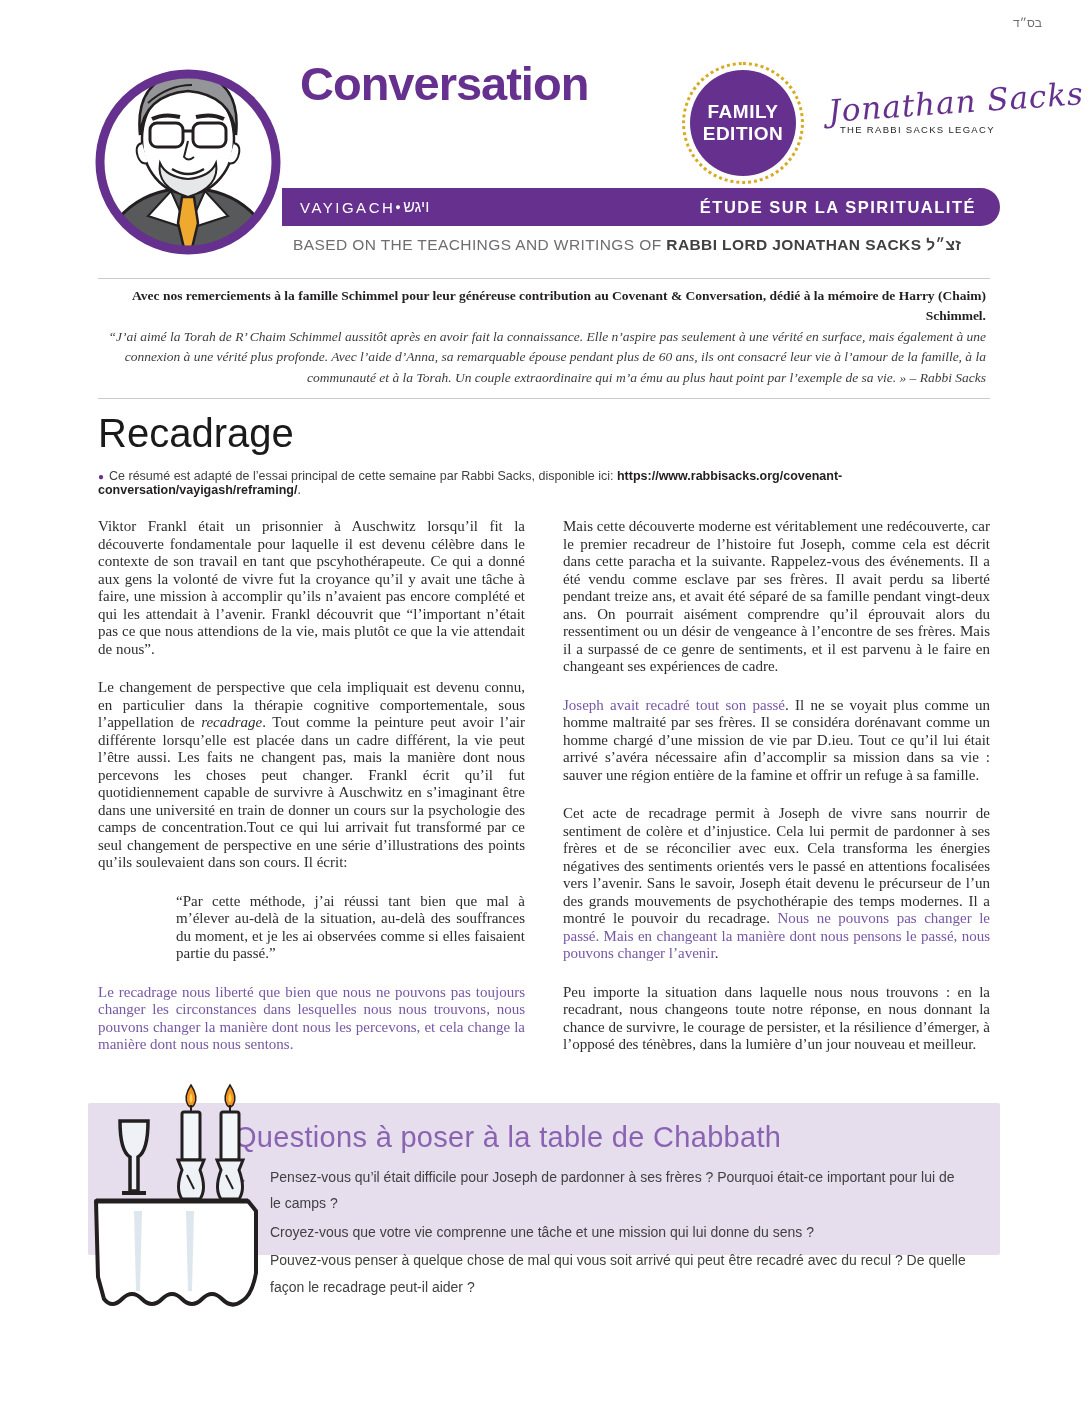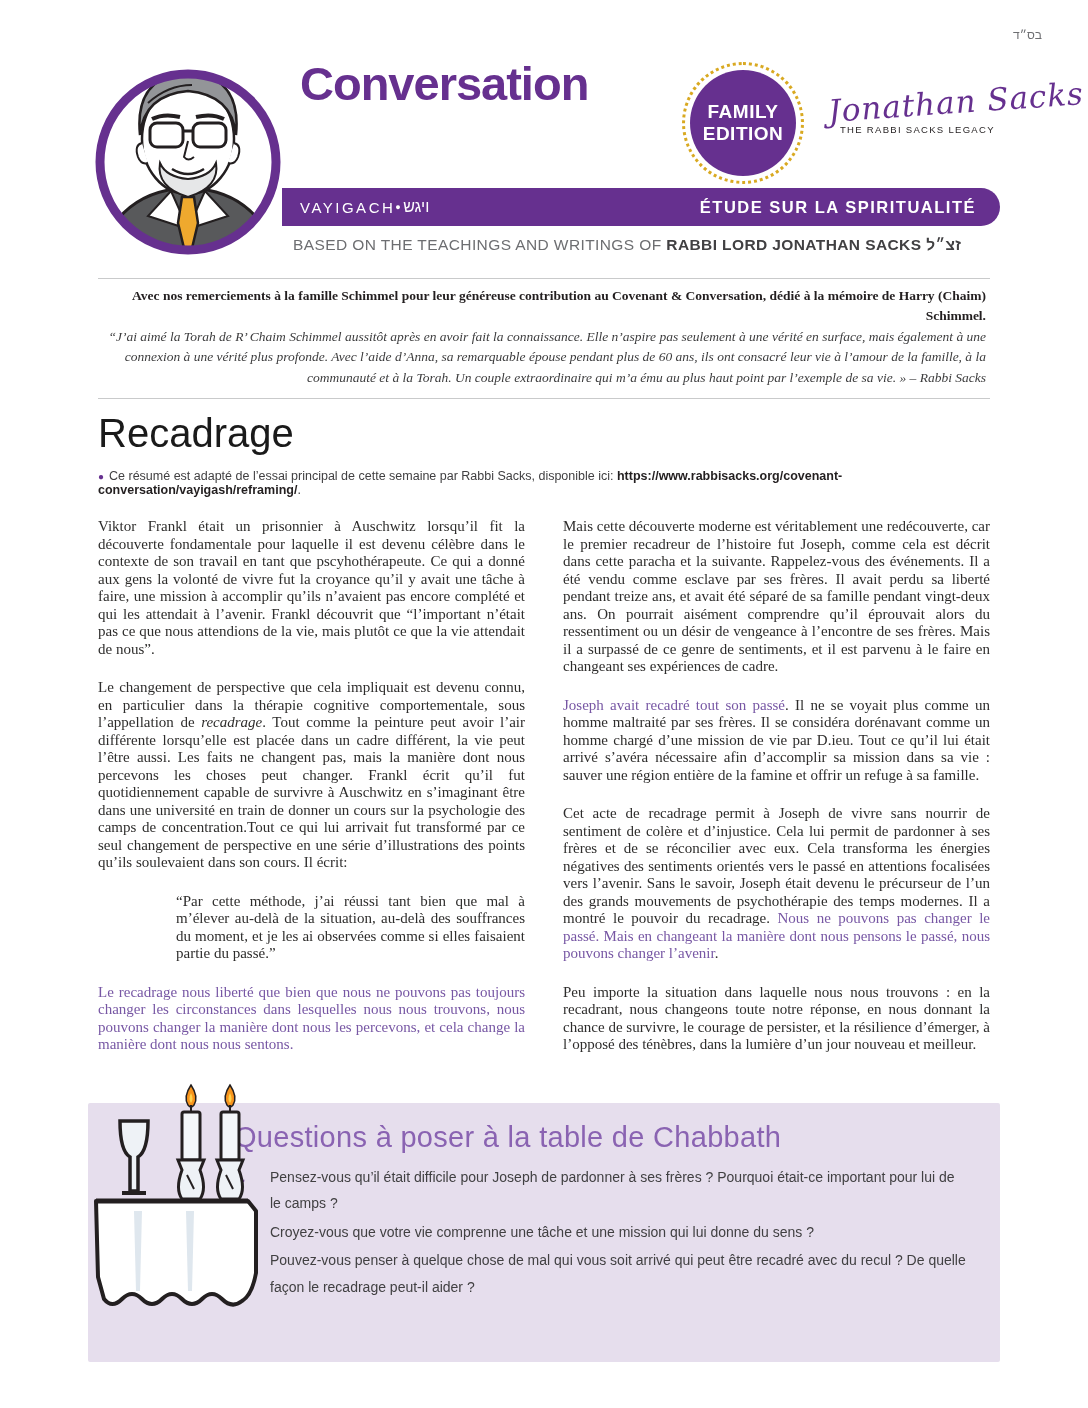--- a/index.html
+++ b/index.html
@@ -3,21 +3,21 @@
 <meta charset="utf-8">
 <style>
   * { margin:0; padding:0; box-sizing:border-box; }
   html,body { background:#ffffff; }
   .page {
     position:relative; width:1088px; height:1408px; margin:0 auto;
     background:#ffffff; overflow:hidden;
     font-family:"Liberation Serif", serif; color:#231f20;
   }
   .bsd {
-    position:absolute; top:28px; right:46px;
+    position:absolute; top:16px; right:46px;
     font-family:"Liberation Sans", sans-serif; font-size:12px; color:#6d6e71;
   }
   
   .header { position:relative; margin:52px 88px 0 88px; height:238px; }
   .portrait { position:absolute; left:0; top:-2px; width:200px; height:222px; }
   .title-block { position:absolute; left:212px; top:8px; line-height:1.04;
     font-family:"Liberation Sans", sans-serif; font-weight:bold; font-size:47px; letter-spacing:-1px; }
   .title-gold { color:#efa92e; }
   .title-purple { color:#66308f; }
   .badge {
@@ -73,21 +73,21 @@
   .note-bullet { color:#66308f; font-size:10px; margin-right:5px; }
   .note a { color:#231f20; font-weight:bold; text-decoration:none; }
   .columns { display:flex; gap:38px; margin-top:21px; }
   .col { flex:1; font-size:15px; line-height:17.5px; text-align:justify; color:#2e2d2c; }
   .col p { margin-bottom:21px; }
   .col p:last-child { margin-bottom:0; }
   .hl { color:#7757a4; }
   .blockquote { margin:0 0 21px 78px; }
   
   .panel {
-    position:relative; margin:49px 88px 0 88px; height:259px;
+    position:relative; margin:49px 88px 0 88px; height:152px;
     background:#e6deed; border-radius:2px;
   }
   .panel-illustration { position:absolute; left:2px; top:-26px; width:176px; height:248px; }
   .panel-body { padding:18px 34px 0 146px; }
   .panel-title {
     font-family:"Liberation Sans", sans-serif; font-weight:400; font-size:29px;
     color:#8a63b2; letter-spacing:0.3px;
   }
   .q-list { margin-top:10px; }
   .q-item {

